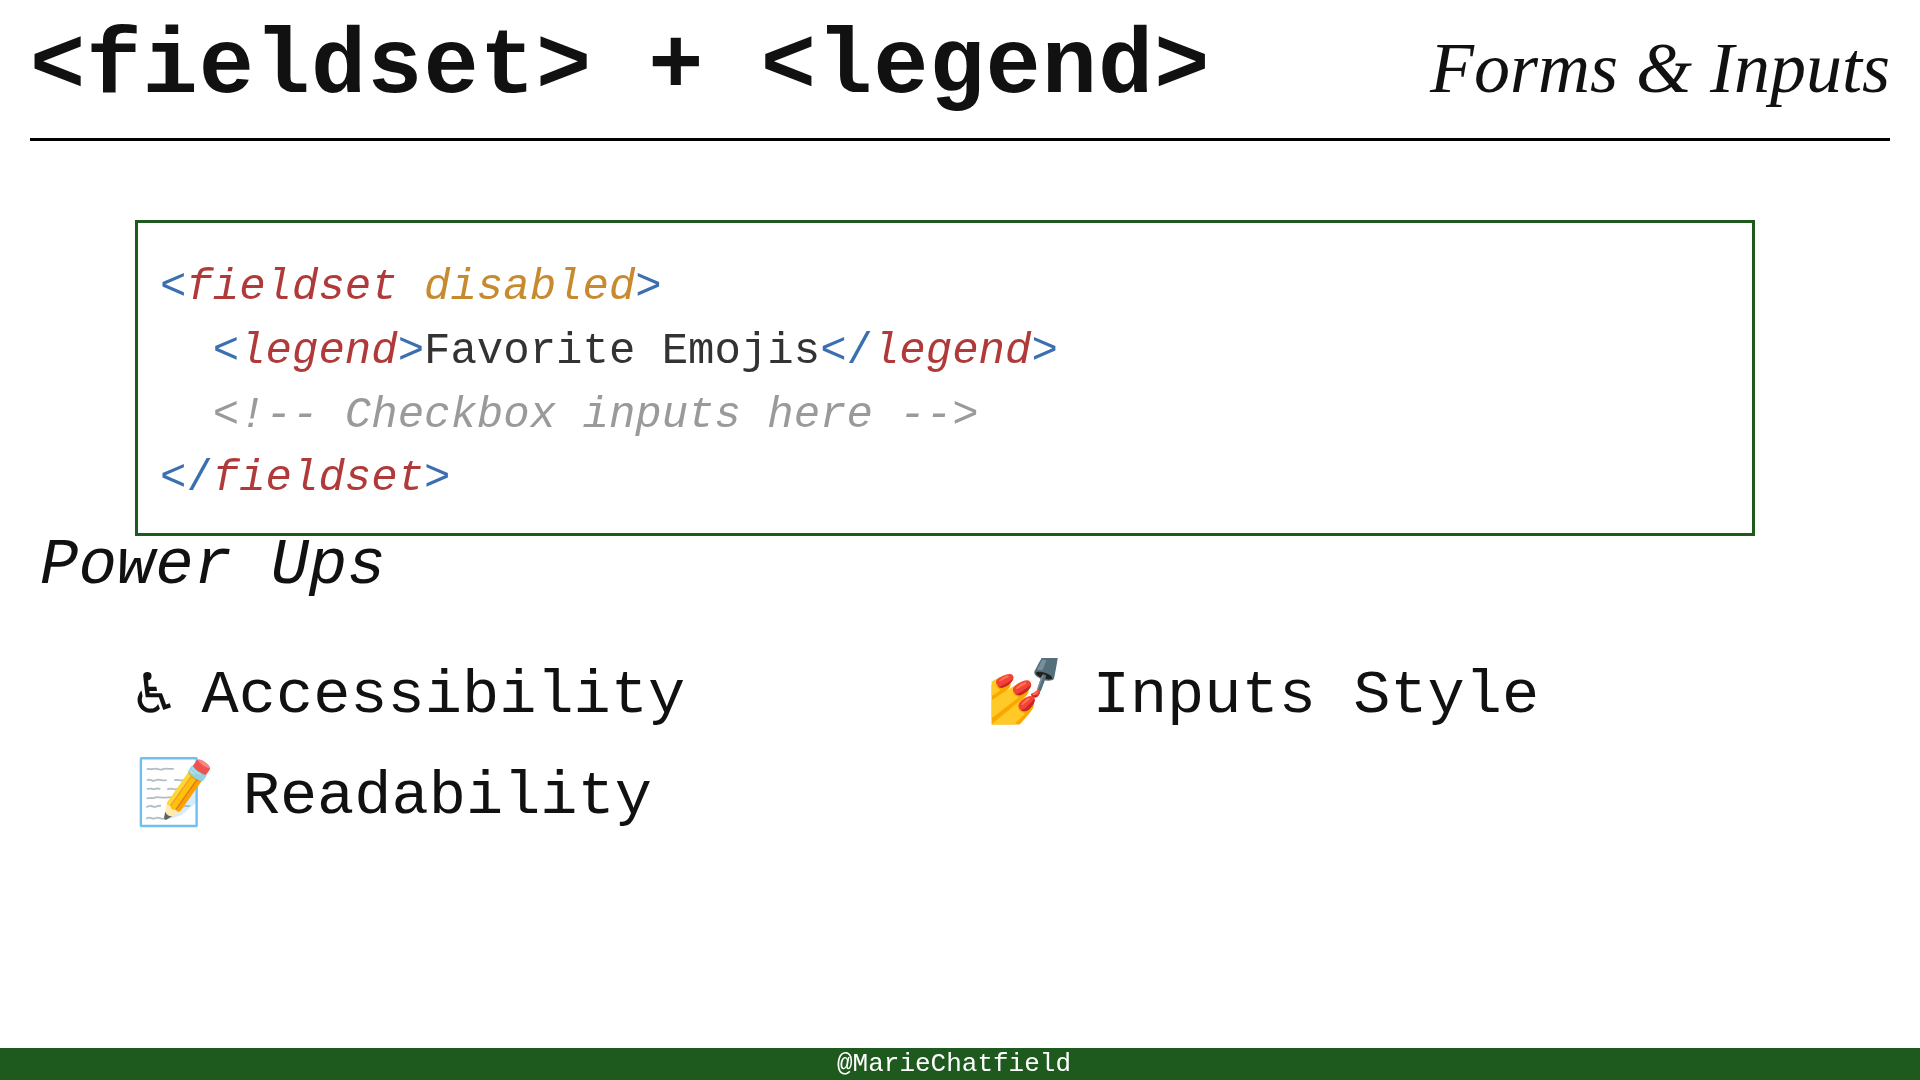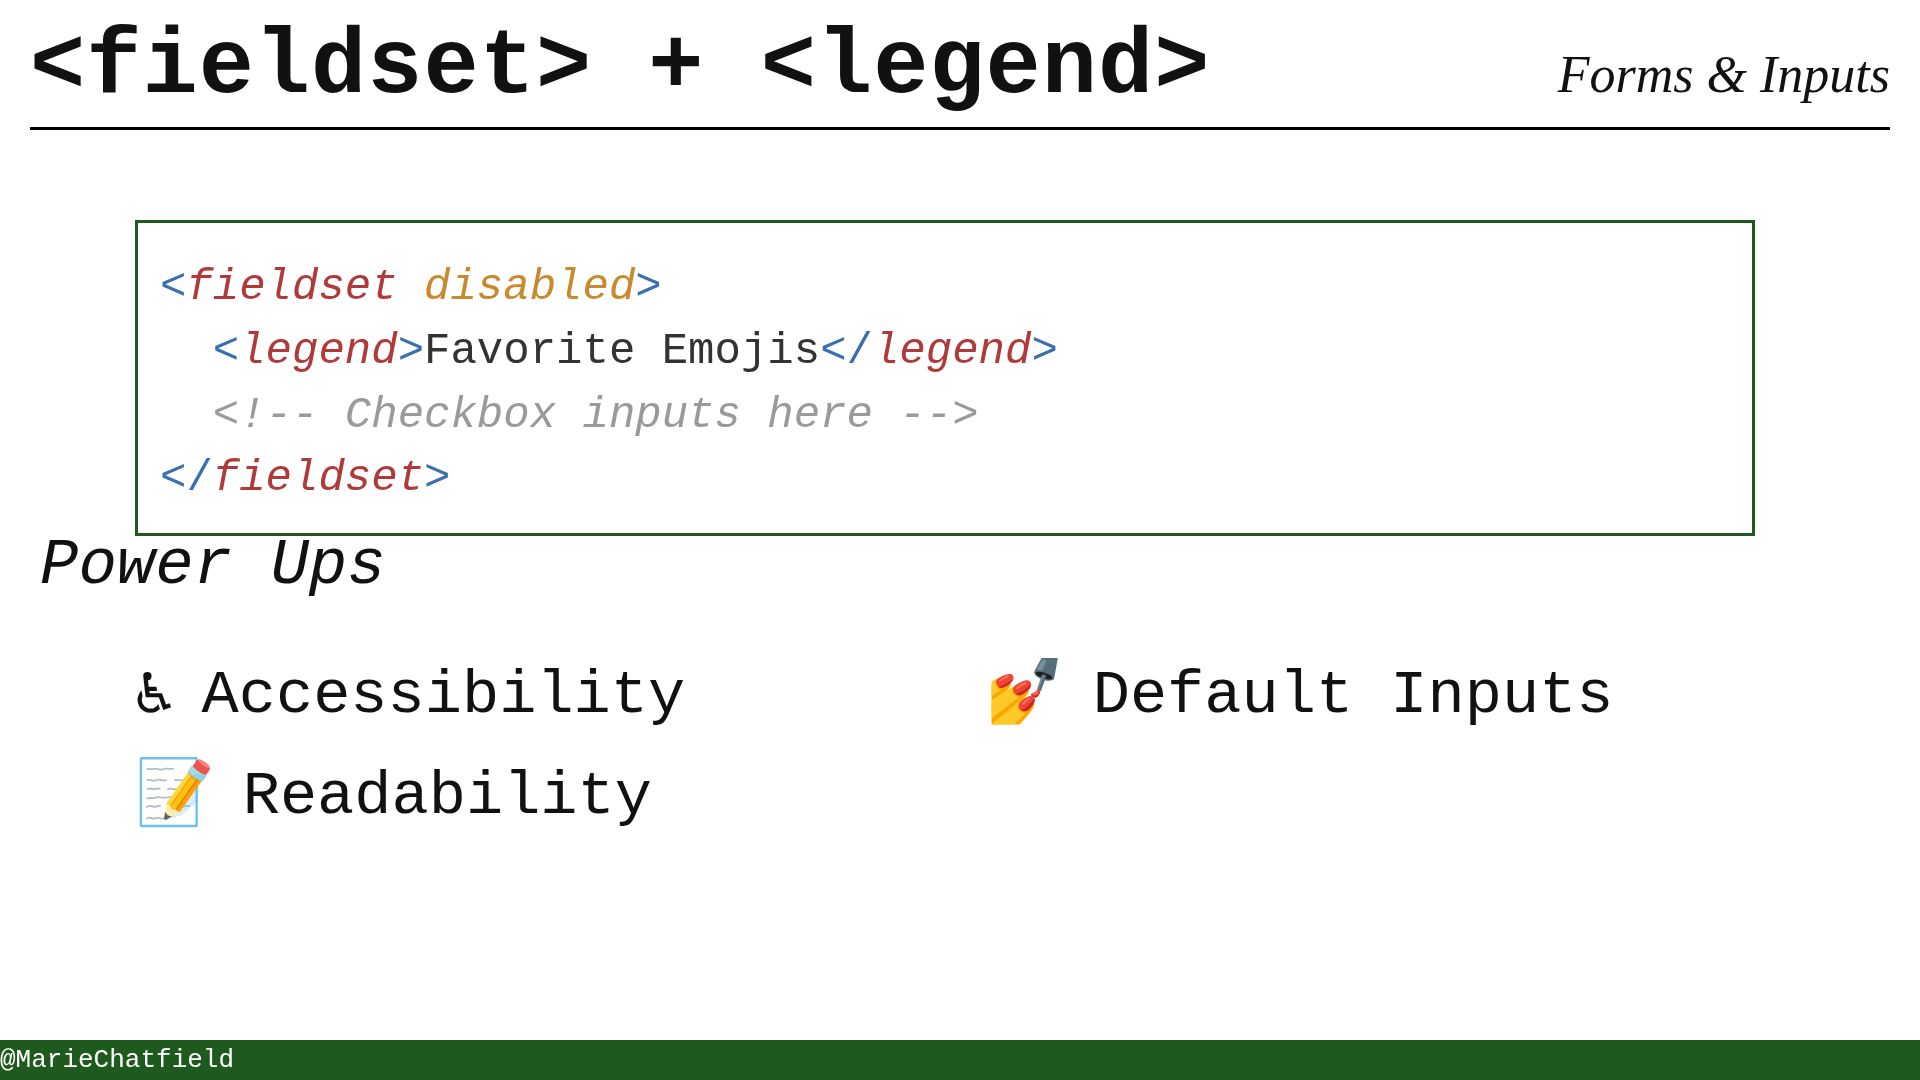--- a/index.html
+++ b/index.html
@@ -21,34 +21,34 @@
     overflow: hidden;
   }
   .slide {
     position: relative;
     width: 1920px; height: 1080px;
   }
   .header {
     position: absolute;
     left: 30px; right: 30px; top: 15px;
     border-bottom: 3px solid #000;
-    padding-bottom: 7px;
+    padding-bottom: 18px;
     display: flex;
     justify-content: space-between;
     align-items: baseline;
   }
   .title {
     font-size: 92px;
     font-weight: bold;
     letter-spacing: 1px;
     font-family: "Courier New", Courier, monospace;
   }
   .category {
     font-family: "Brush Script MT", "Segoe Script", cursive;
-    font-size: 52px;
+    font-size: 72px;
     font-style: italic;
     white-space: nowrap;
     text-align: center;
   }
 
   .code-box {
     position: absolute;
     left: 135px; top: 220px;
     width: 1620px;
     border: 3px solid var(--border-green);
@@ -86,25 +86,25 @@
   .power-item {
     display: flex;
     align-items: center;
     gap: 28px;
   }
   .power-item .emoji { font-size: 64px; line-height: 1; }
 
   .footer {
     position: absolute;
     left: 0; right: 0; bottom: 0;
-    height: 40px;
+    height: 32px;
     background: var(--footer-green);
     color: #fff;
     display: flex;
-    justify-content: flex-start;
+    justify-content: center;
     align-items: center;
     padding-right: 12px;
     font-size: 26px;
     font-family: "Courier New", Courier, monospace;
   }
 </style>
 </head>
 <body>
 
 <div class="slide">
@@ -121,21 +121,21 @@
 
   <div class="section-head">Power Ups</div>
 
   <div class="powerups">
     <div class="power-item">
       <span class="emoji">♿</span>
       <span>Accessibility</span>
     </div>
     <div class="power-item">
       <span class="emoji">💅</span>
-      <span>Default Inputs</span>
+      <span>Inputs Style</span>
     </div>
     <div class="power-item">
       <span class="emoji">📝</span>
       <span>Readability</span>
     </div>
   </div>
 
   <div class="footer">
     <span>@MarieChatfield</span>
   </div>

